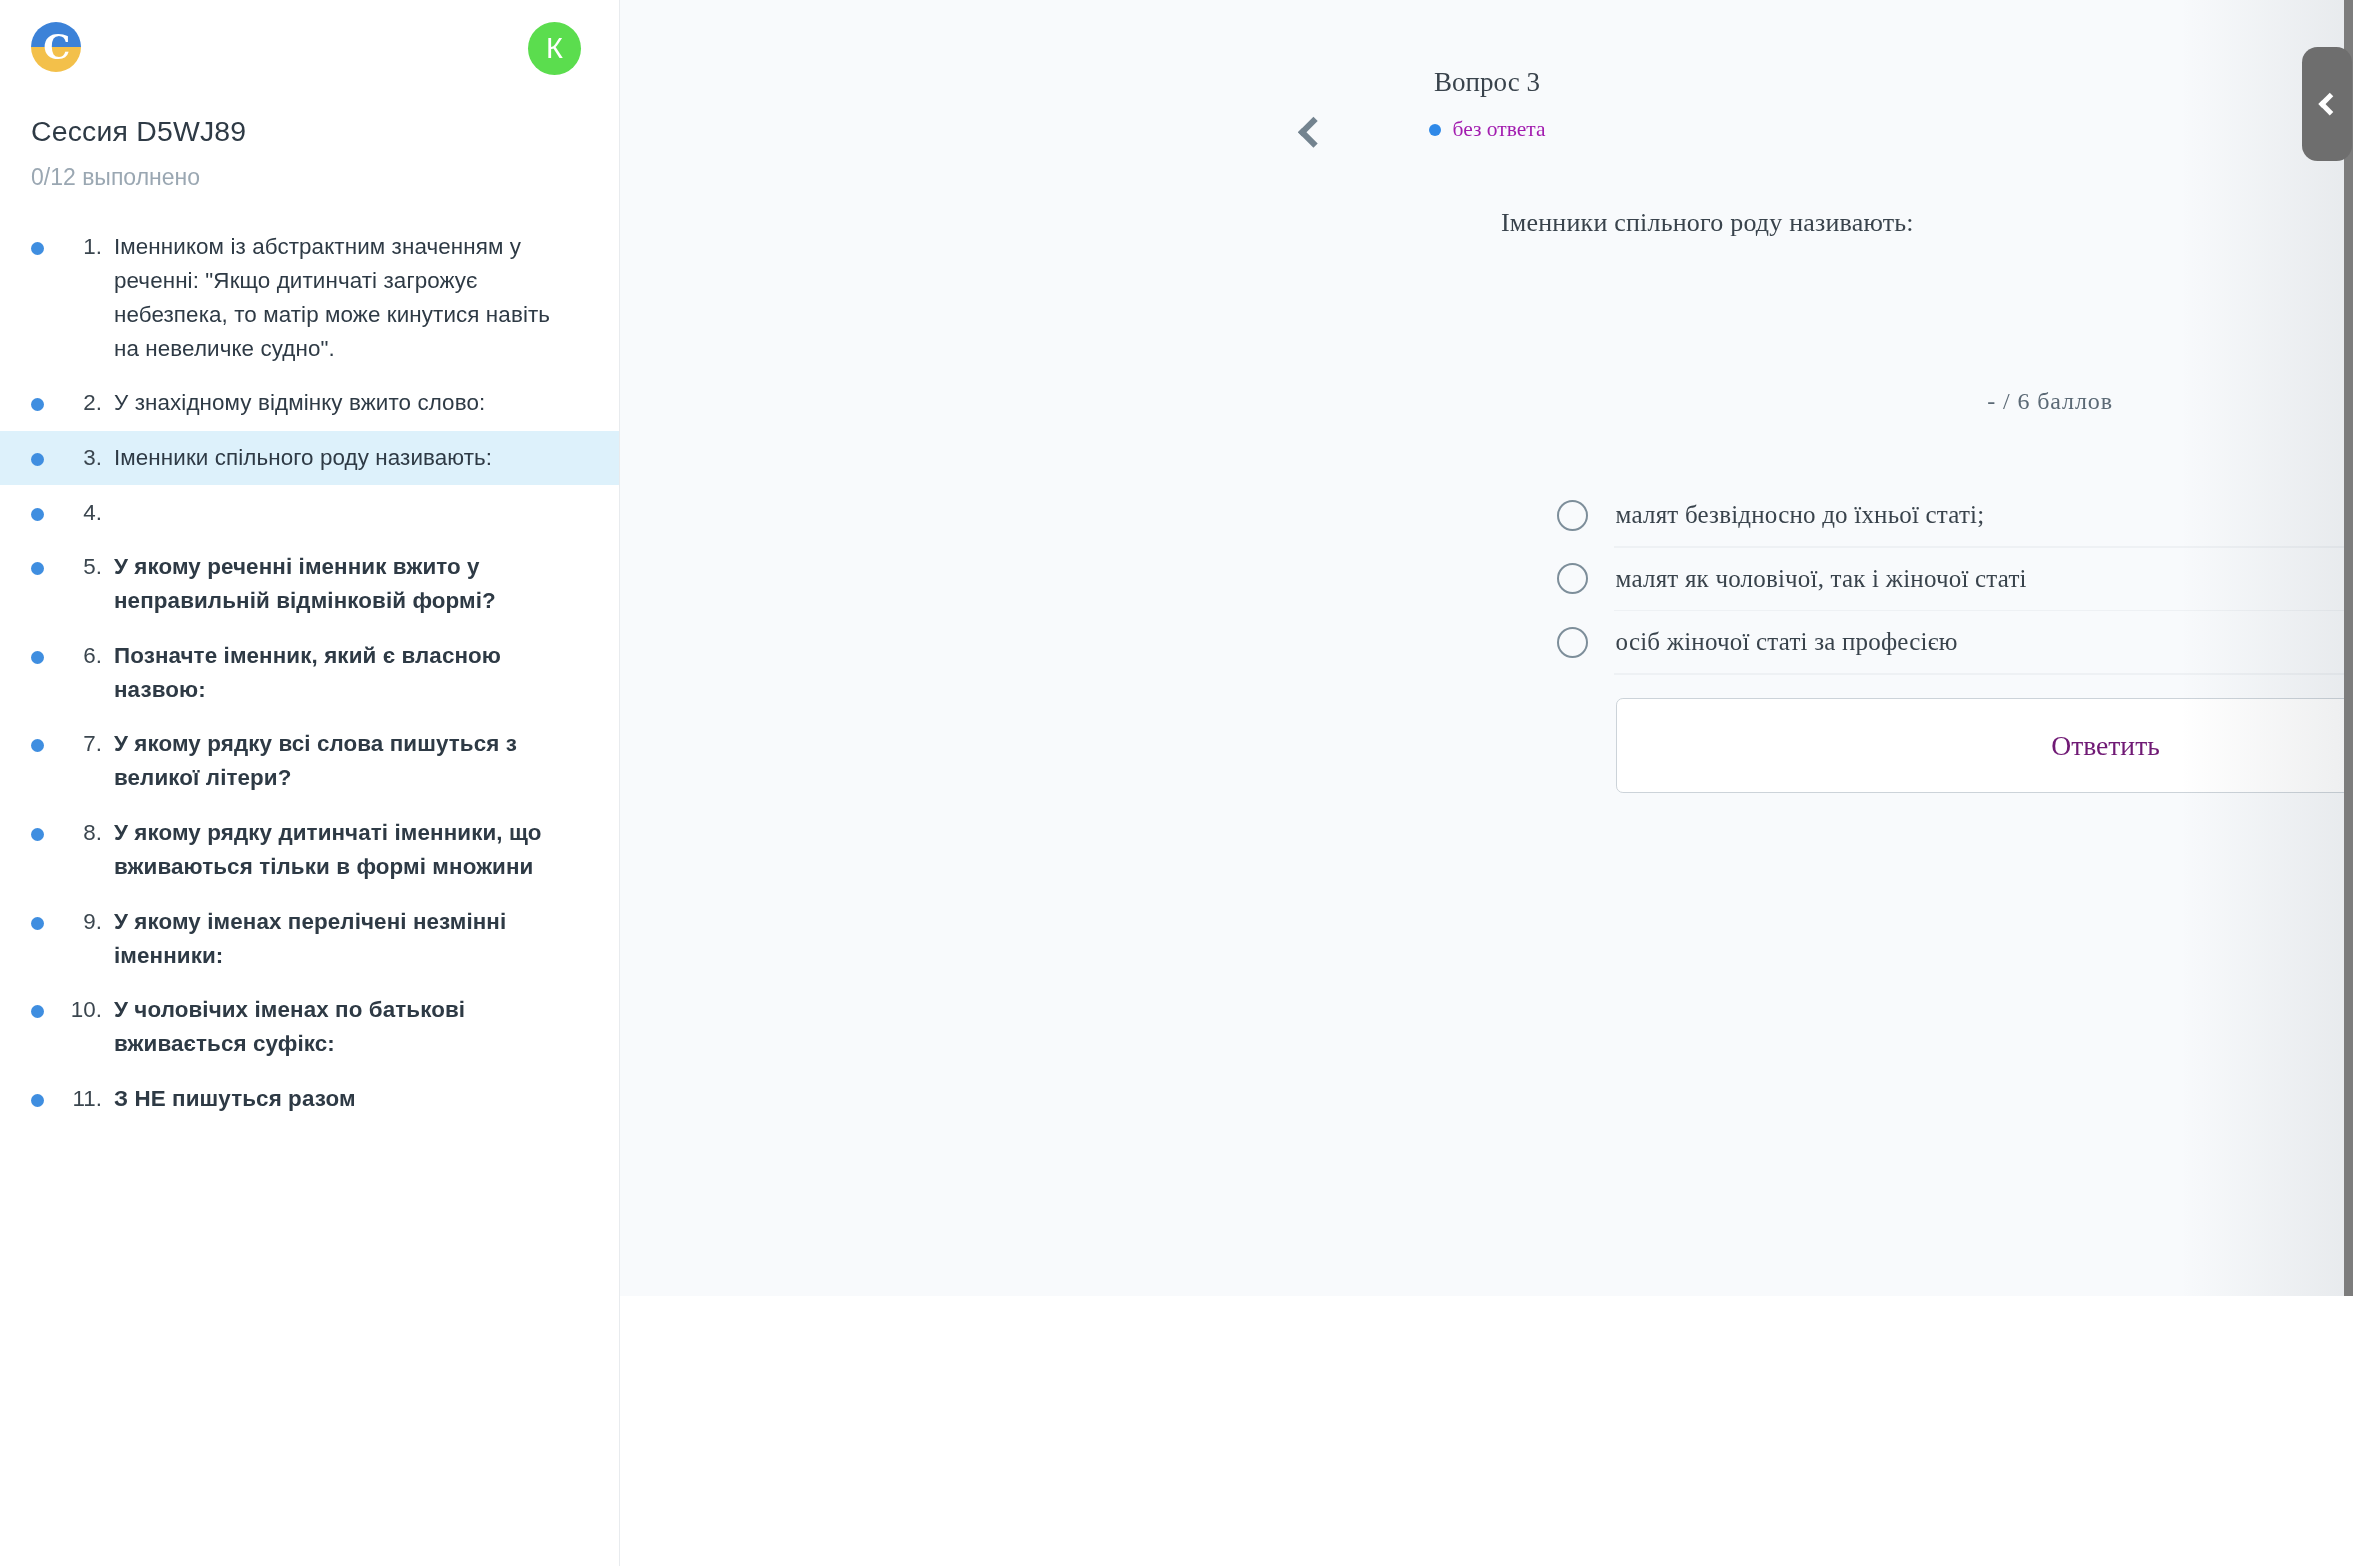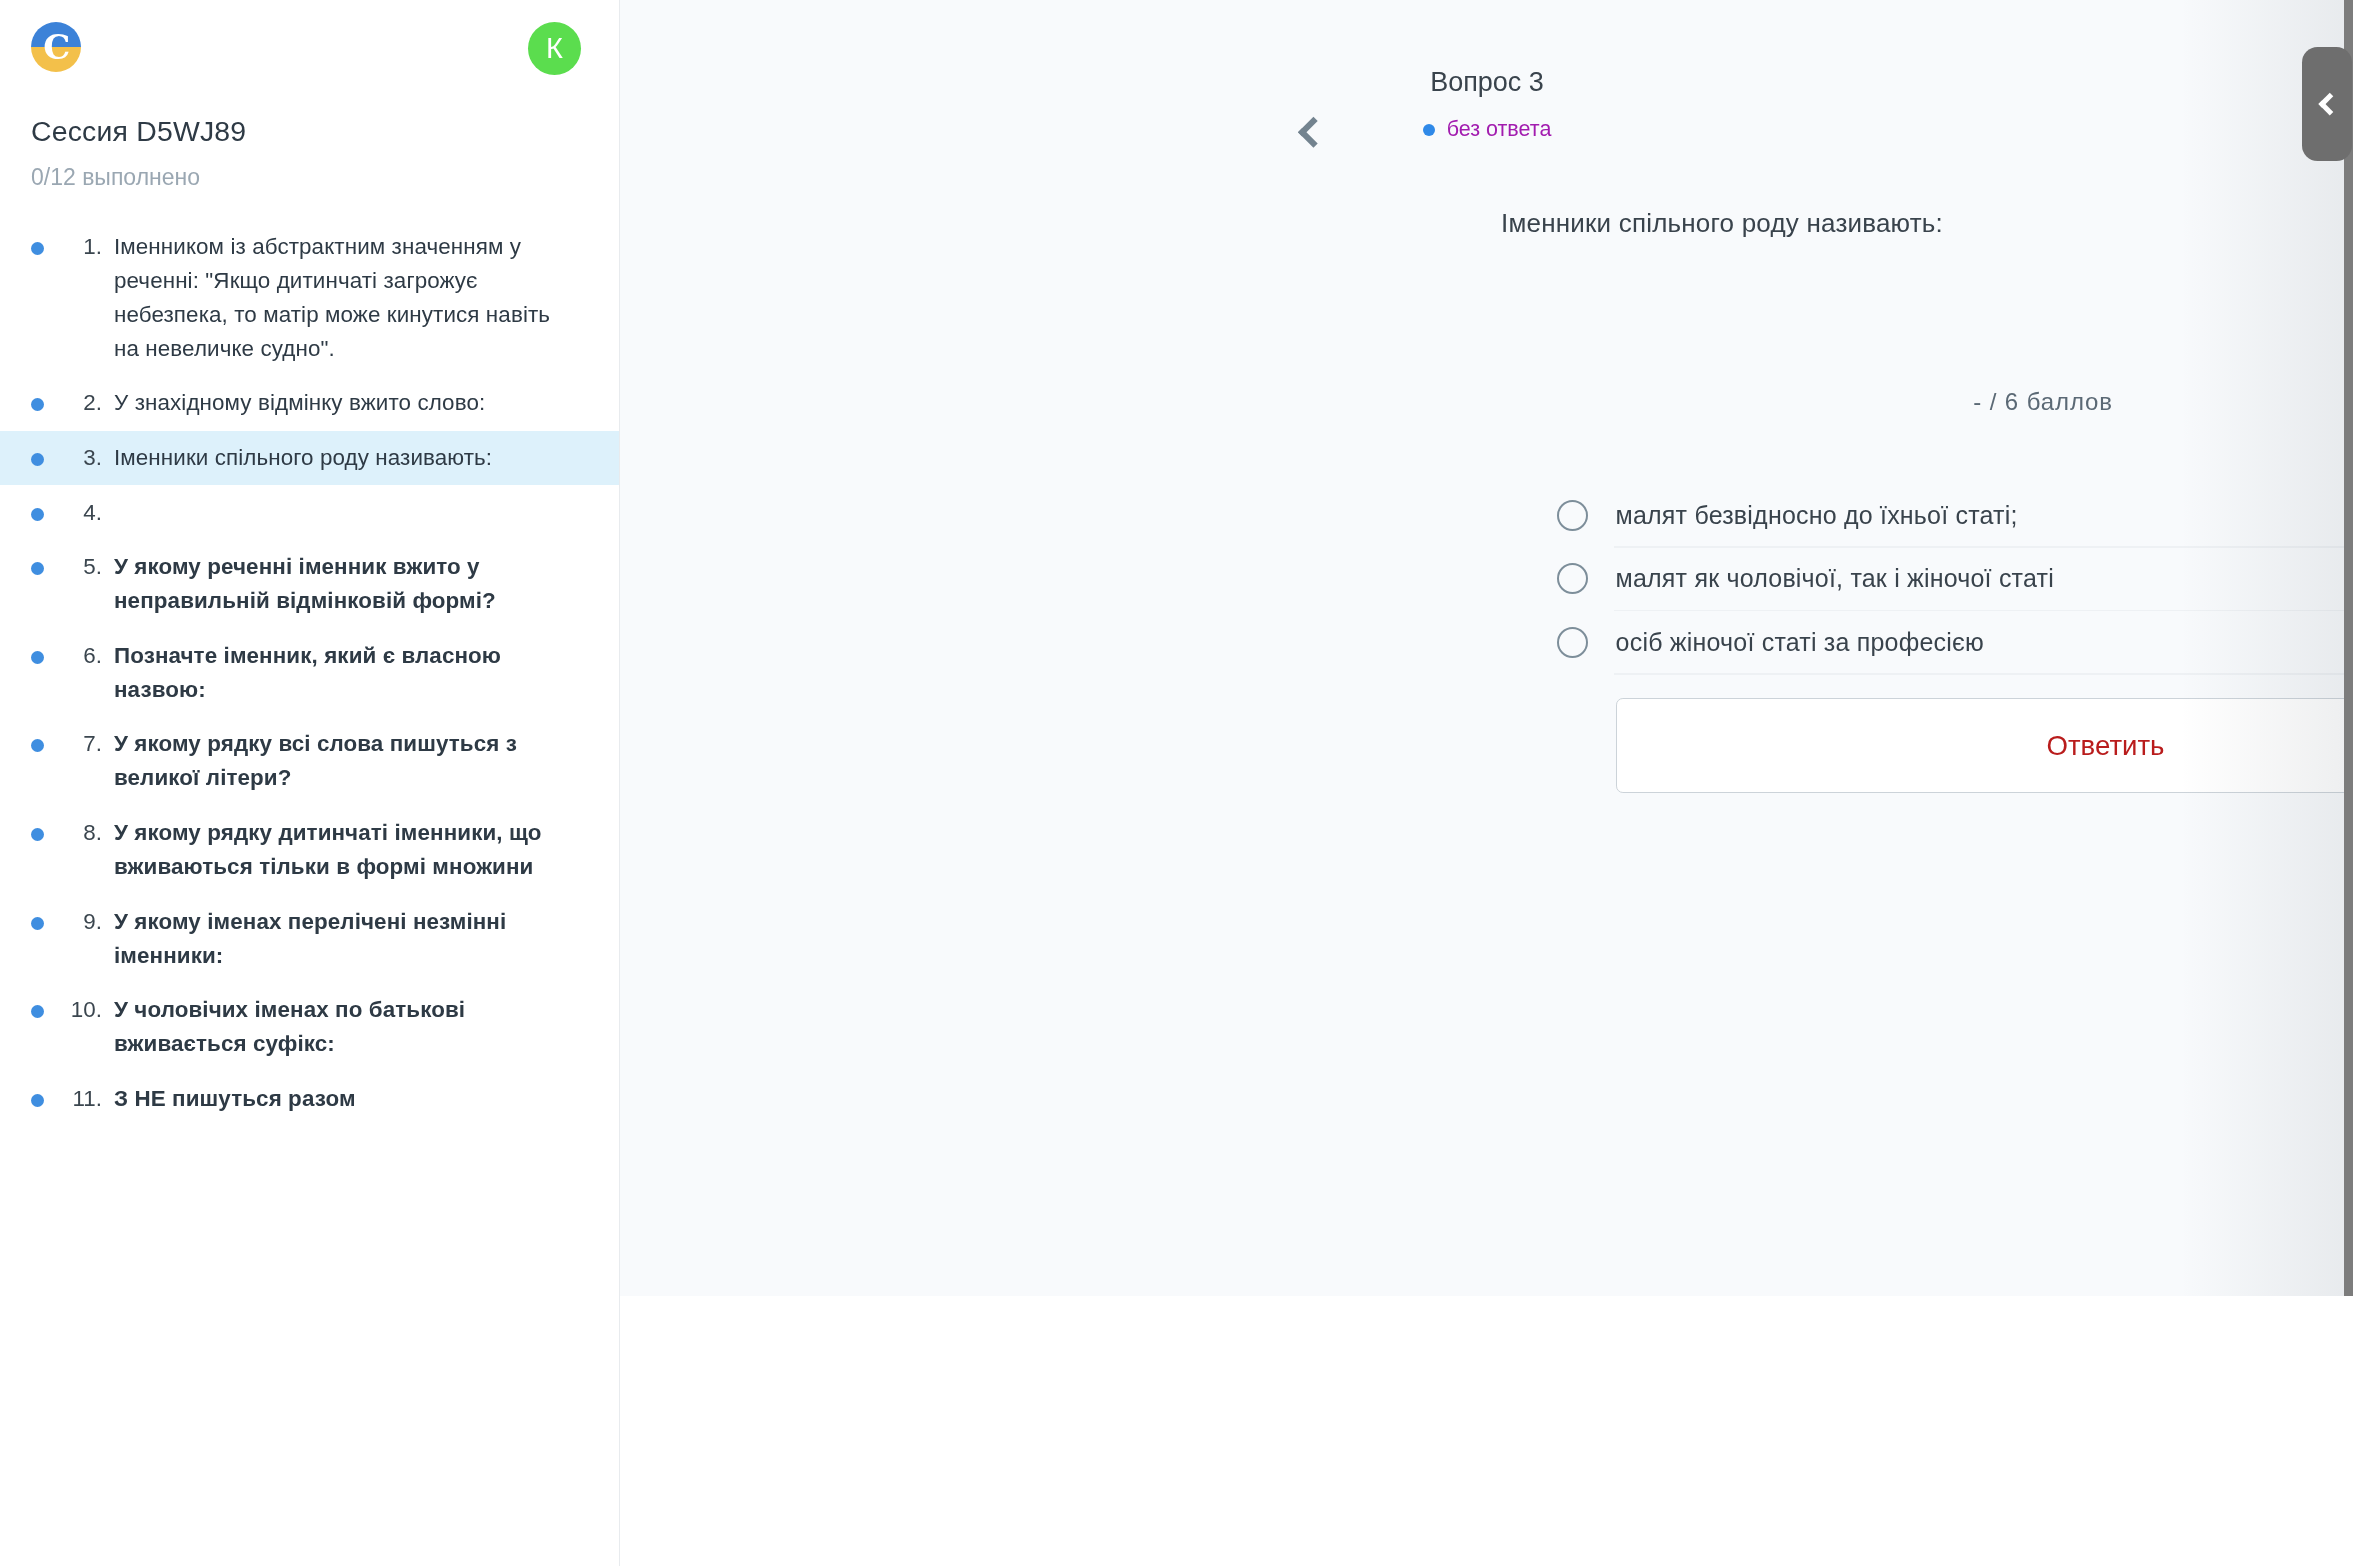--- a/index.html
+++ b/index.html
@@ -129,20 +129,21 @@
   }
   .q-text.bold { font-weight: 700; }
 
   
   #main {
     position: relative;
     flex: 1 1 auto;
     height: 1296px;
     background: #f8fafc;
     overflow: hidden;
+    font-family: Liberation Serif, serif;
   }
 
   #nav-prev, #nav-next {
     position: absolute;
     top: 102px;
     width: 60px;
     height: 60px;
     display: flex;
     align-items: center;
     justify-content: center;
@@ -238,21 +239,21 @@
     background: #ffffff;
     border: 1.7px solid #ccd3d9;
     border-radius: 6.9px;
     display: flex;
     align-items: center;
     justify-content: center;
     cursor: pointer;
   }
   #answer-button-label {
     font-size: 27.6px;
-    color: #b91c1c;
+    color: #701a75;
   }
 
   
   #home-indicator {
     position: absolute;
     left: 881px;
     top: 1540px;
     width: 593px;
     height: 10.3px;
     border-radius: 5.2px;

